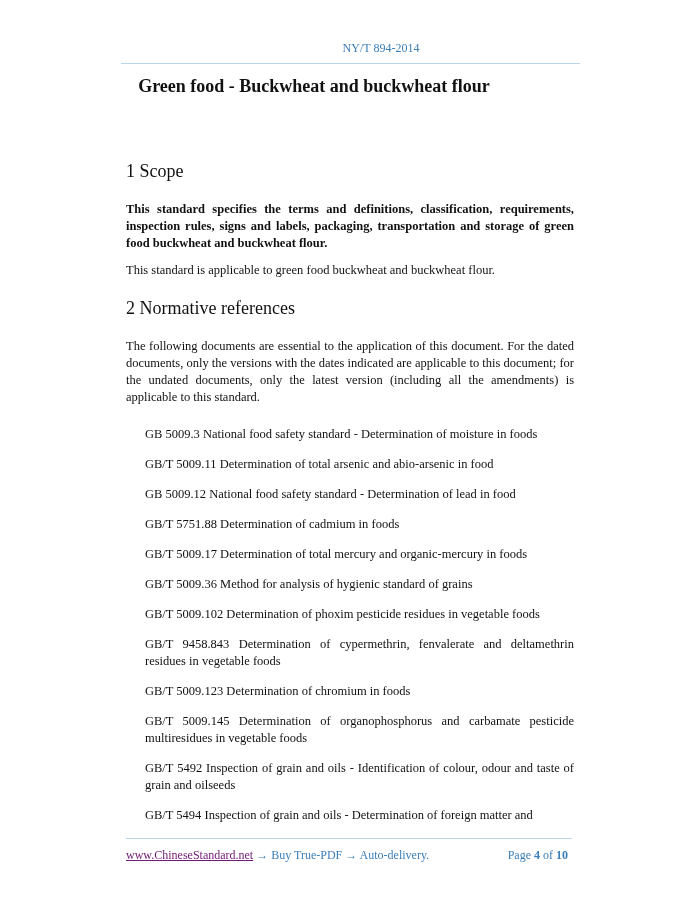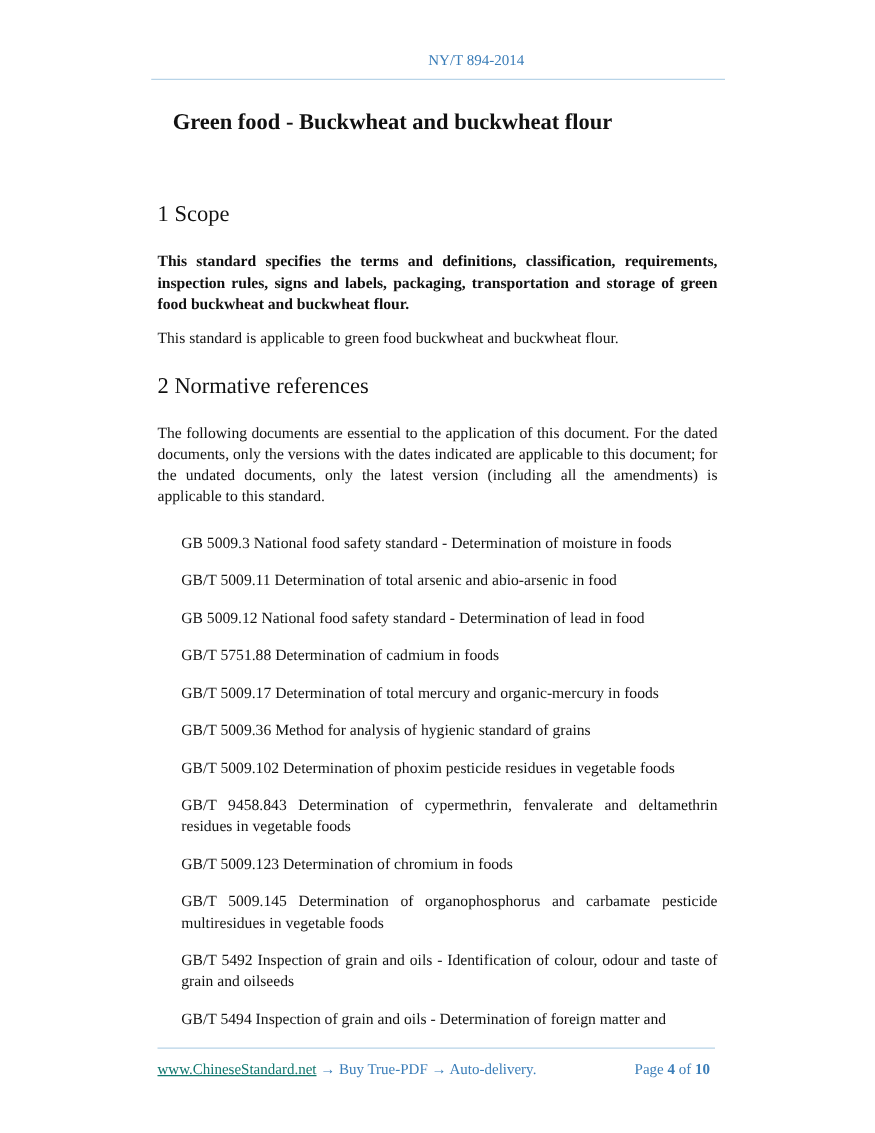--- a/index.html
+++ b/index.html
@@ -3,37 +3,37 @@
   <meta charset="utf-8">
   <style>
     html, body { margin: 0; padding: 0; background: #ffffff; }
     body { width: 700px; height: 906px; position: relative; overflow: hidden;
            font-family: "Liberation Serif", "DejaVu Serif", serif; color: #111; }
     .page { position: absolute; left: 0; top: 0; width: 700px; height: 906px; }
     .header-id { position: absolute; top: 41px; left: 0; width: 700px; text-align: center;
                  font-size: 12px; color: #3a7db8; padding-left: 31px; }
     .header-rule { position: absolute; top: 63px; left: 121px; width: 459px; height: 0;
                    border-top: 1px solid #b8d4e8; }
-    .doc-title { position: absolute; top: 87px; left: 0; width: 628px; text-align: center;
+    .doc-title { position: absolute; top: 76px; left: 0; width: 628px; text-align: center;
                  font-size: 18px; font-weight: bold; }
     .content { position: absolute; left: 126px; top: 160px; width: 448px; }
     h2 { font-size: 18px; font-weight: normal; margin: 0; line-height: 22px; }
     .h-scope { margin-top: 0; }
     .h-norm { margin-top: 4px; }
     p { font-size: 12.5px; line-height: 17px; margin: 0; text-align: justify; }
     .scope-p1 { margin-top: 19px; font-weight: bold; }
     .scope-p2 { margin-top: 10px; }
     .norm-heading-wrap { margin-top: 18px; }
     .norm-intro { margin-top: 19px; }
     .refs { margin-top: 20px; }
     .ref { padding-left: 19px; font-size: 12.5px; line-height: 17px; text-align: justify; margin-bottom: 13px; }
     .footer-rule { position: absolute; top: 838px; left: 126px; width: 446px; height: 0;
                    border-top: 1px solid #b8d4e8; }
     .footer { position: absolute; top: 848px; left: 126px; width: 446px; font-size: 12px; color: #3a7db8; }
-    .footer a { color: #0f766e; text-decoration: underline; }
+    .footer a { color: #701a75; text-decoration: underline; }
     .footer .page-info { position: absolute; right: 4px; top: 0; }
     .footer .page-info b { font-weight: bold; }
   </style>
 </head>
 <body>
 
 <div class="page">
 
   <div class="header-id">NY/T 894-2014</div>
   <div class="header-rule"></div>

